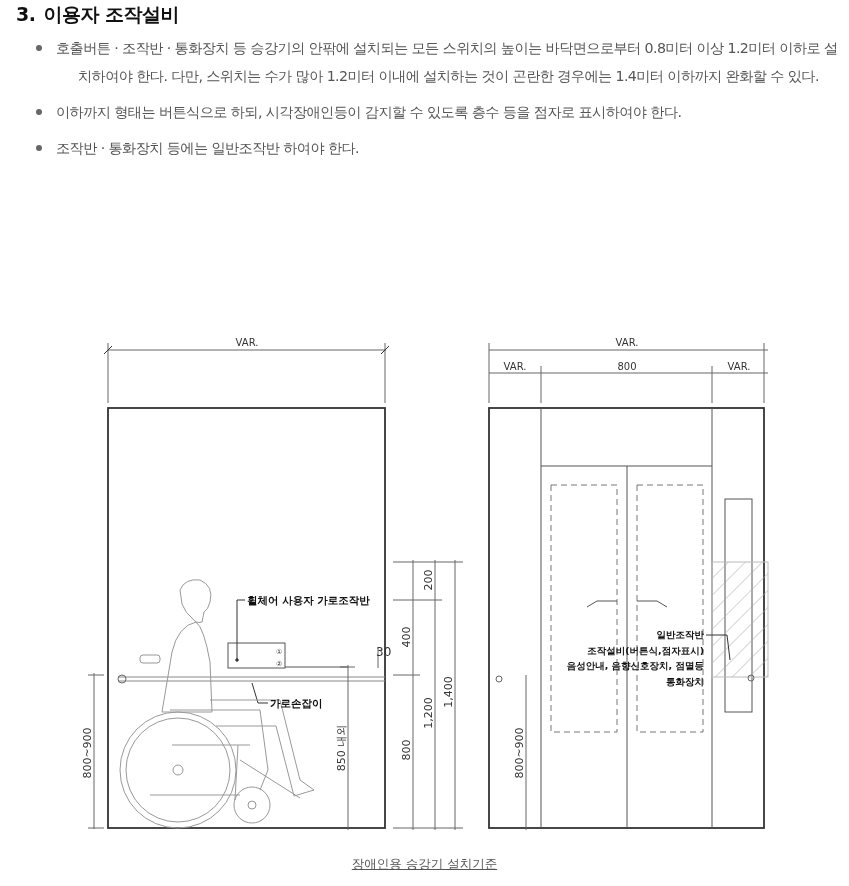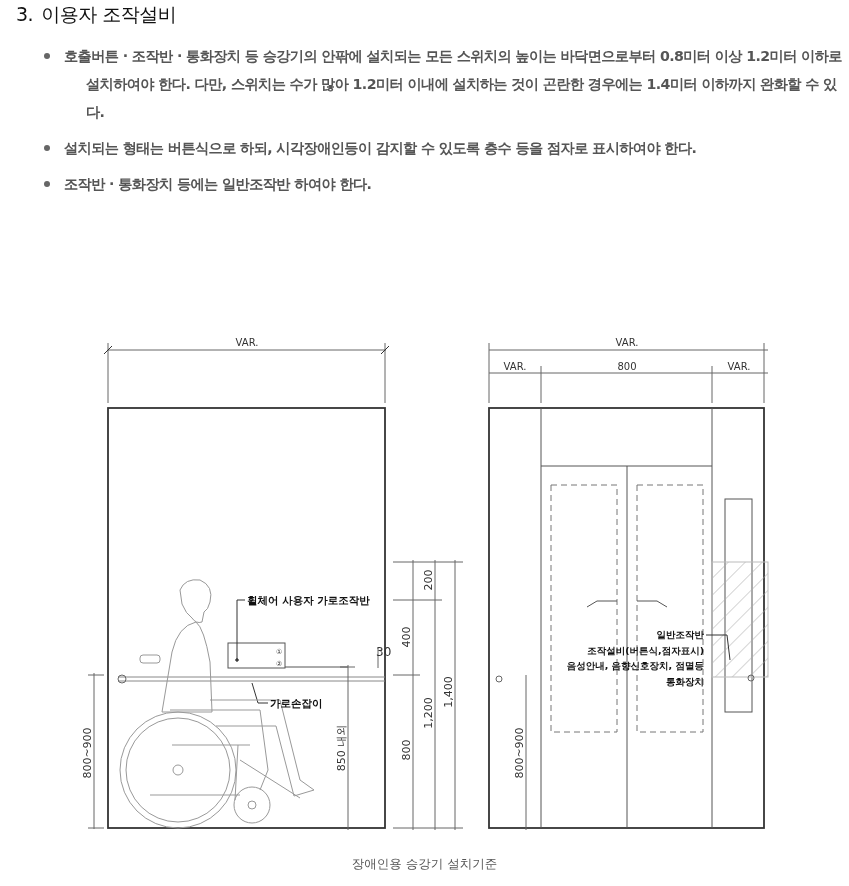--- a/index.html
+++ b/index.html
@@ -1,35 +1,35 @@
 <!DOCTYPE html>
 <html><head>
 <meta charset="utf-8">
 <style>
   html, body { margin:0; padding:0; background:#ffffff; }
   body { width:849px; height:886px; position:relative; overflow:hidden; font-family:"DejaVu Sans", sans-serif; color:#555; }
-  .heading { position:absolute; left:16px; top:2px; font-size:19px; font-weight:normal; color:#111; letter-spacing:-0.5px; }
+  .heading { position:absolute; left:16px; top:2px; font-size:19px; font-weight:bold; color:#111; letter-spacing:-0.5px; }
   .heading .num { margin-right:8px; }
-  ul.bullets { position:absolute; left:30px; top:34px; width:810px; margin:8px; padding:0; list-style:none;font-weight:bold; }
+  ul.bullets { position:absolute; left:30px; top:34px; width:810px; margin:0; padding:0; list-style:none; }
   ul.bullets li { position:relative; padding-left:48px; text-indent:-22px; font-size:14.2px; line-height:28px; color:#555; letter-spacing:-0.6px; margin-bottom:8px; }
   ul.bullets li .dot { position:absolute; left:6px; top:11px; width:6px; height:6px; border-radius:50%; background:#666; text-indent:0; }
   .figure { position:absolute; left:0; top:320px; width:849px; height:530px; }
-  .caption { position:absolute; left:0; width:849px; top:856px; text-align:center; font-size:12.5px; color:#555; }
+  .caption { position:absolute; left:0; width:849px; top:856px; text-align:center; font-size:12.5px; color:#555;text-decoration:underline; }
   svg text { font-family:"DejaVu Sans", sans-serif; }
 </style>
 </head>
 <body>
 
 <div class="heading">
   <span class="num">3.</span><span>이용자 조작설비</span>
 </div>
 
 <ul class="bullets">
   <li><span class="dot"></span><span>호출버튼 · 조작반 · 통화장치 등 승강기의 안팎에 설치되는 모든 스위치의 높이는 바닥면으로부터 0.8미터 이상 1.2미터 이하로 설치하여야 한다. 다만, 스위치는 수가 많아 1.2미터 이내에 설치하는 것이 곤란한 경우에는 1.4미터 이하까지 완화할 수 있다.</span></li>
-  <li><span class="dot"></span><span>설치되는 형태는 버튼식으로 하되, 시각장애인등이 감지할 수 있도록 층수 등을 점자로 표시하여야 한다.</span></li>
+  <li><span class="dot"></span><span>이하까지 형태는 버튼식으로 하되, 시각장애인등이 감지할 수 있도록 층수 등을 점자로 표시하여야 한다.</span></li>
   <li><span class="dot"></span><span>조작반 · 통화장치 등에는 일반조작반 하여야 한다.</span></li>
 </ul>
 
 <svg class="figure" viewBox="0 320 849 530" width="849" height="530" xmlns="http://www.w3.org/2000/svg">
   <defs>
     <pattern id="hatch" patternUnits="userSpaceOnUse" width="12" height="12" patternTransform="rotate(45)">
       <line x1="0" y1="0" x2="0" y2="12" stroke="#aaa" stroke-width="1"></line>
     </pattern>
   </defs>
 

